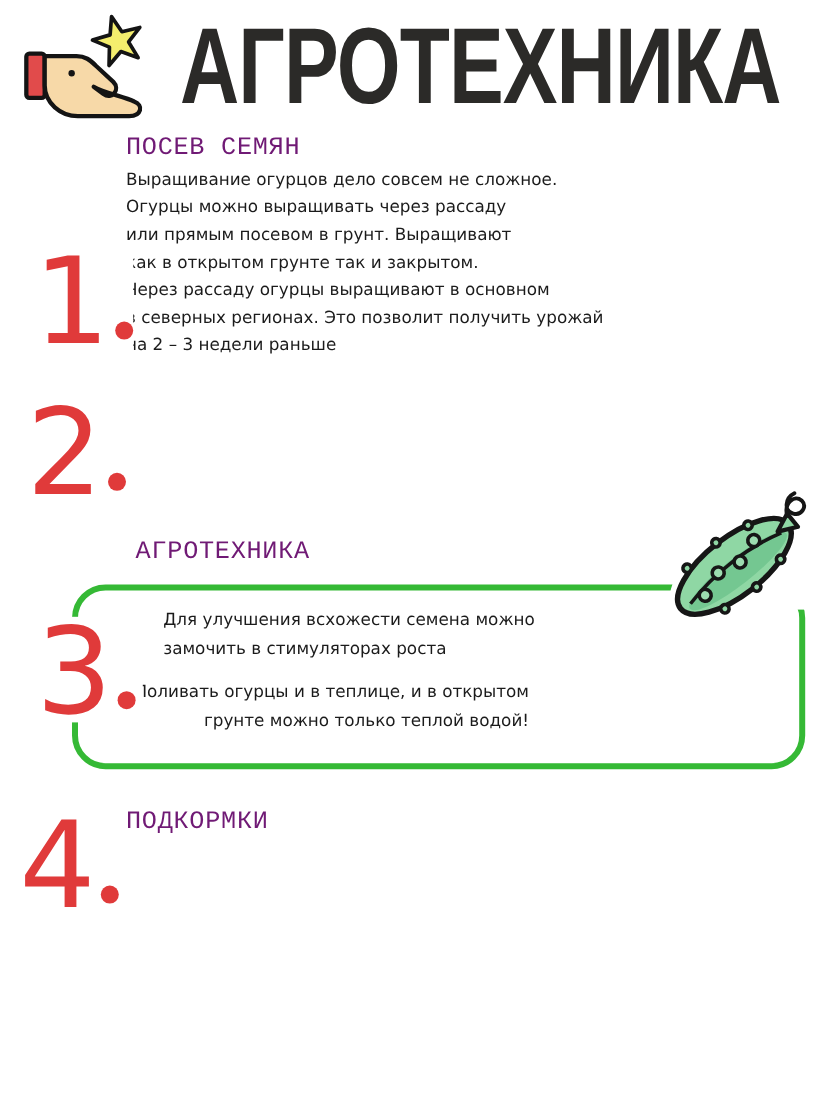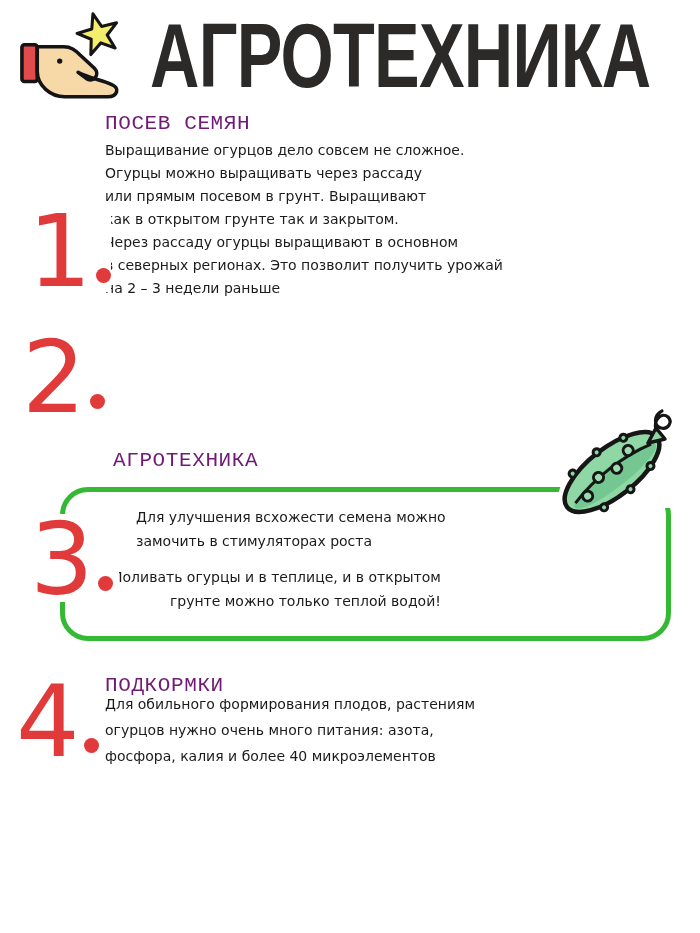--- a/index.html
+++ b/index.html
@@ -96,19 +96,18 @@
       <circle cx="92" cy="66" r="3.5" fill="#8fd7a4" stroke="#161616" stroke-width="3"></circle>
       <circle cx="34" cy="109" r="3.5" fill="#8fd7a4" stroke="#161616" stroke-width="3"></circle>
       <circle cx="66" cy="111" r="3.5" fill="#8fd7a4" stroke="#161616" stroke-width="3"></circle>
       <circle cx="96" cy="105" r="3.5" fill="#8fd7a4" stroke="#161616" stroke-width="3"></circle>
     </g>
     <path d="M98,57 L106,42 L115,53 Z" fill="#8fd7a4" stroke="#161616" stroke-width="3.5" stroke-linejoin="round"></path>
     <path d="M106,44 C103,33 112,26 118,31 C123,36 118,44 111,42 C103,40 104,29 112,25" fill="none" stroke="#161616" stroke-width="3.2" stroke-linecap="round"></path>
   </svg>
 
   <div class="abs h2 s4-h">ПОДКОРМКИ</div>
-  <div class="abs body-txt s4-b">Для обильного формирования плодов, растениям<br>огурцов нужно очень много питания: азота,<br>фосфора, калия и более 40 микроэлементов</div>
   <div class="abs num num4">
     <span class="digit">4</span>
     <span class="dot"></span>
   </div>
 
 </div>
 
 </body></html>

